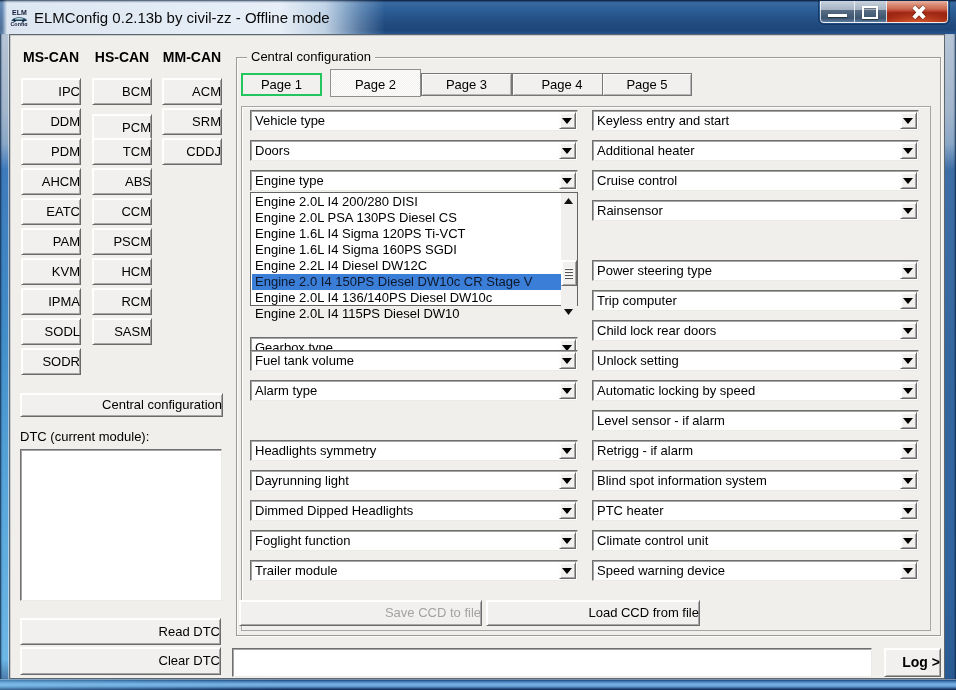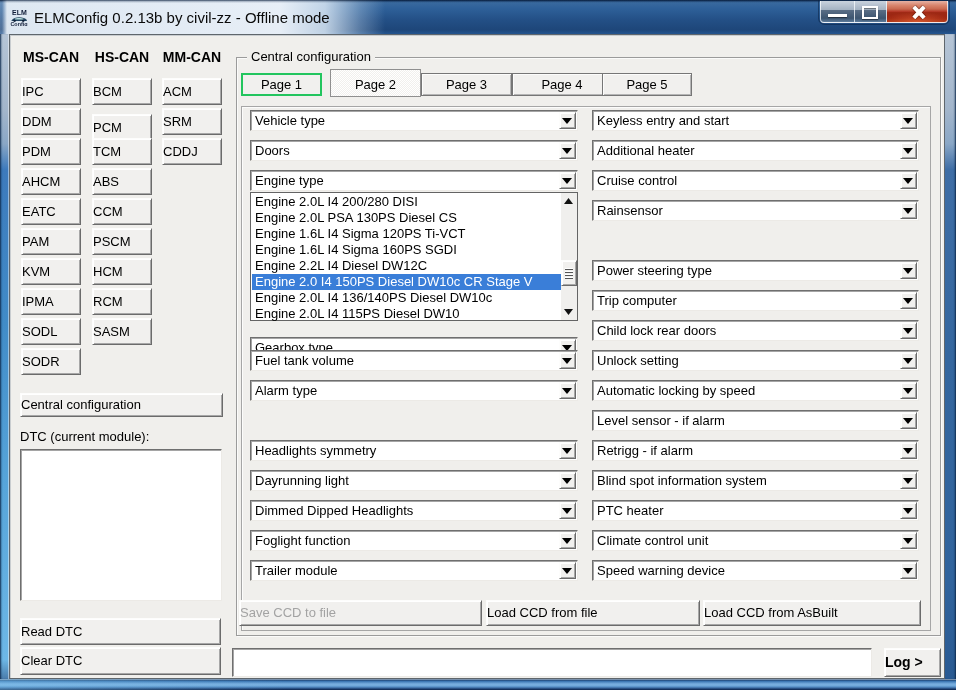--- a/index.html
+++ b/index.html
@@ -20,40 +20,40 @@
 #bmax{left:855px;width:32px;border-left:none;background:linear-gradient(180deg,#c9d2dd 0,#a4b2c2 42%,#596d85 44%,#3d5570 82%,#5e7d9d 100%)}
 #bcls{left:887px;width:61px;border-left:none;background:radial-gradient(ellipse 36px 10px at 50% 100%,rgba(255,120,70,.5) 0,rgba(255,100,50,0) 100%),linear-gradient(180deg,#e5b2a4 0,#d9866e 20%,#c96a50 38%,#b13122 52%,#9e2814 55%,#9c2410 82%,#a83414 100%);border-radius:0 0 4px 0}
 #gmin{left:828px;top:14px;width:19px;height:3px;background:#fff;box-shadow:0 1px 1px rgba(0,0,0,.45)}
 #gmax{left:862px;top:6px;width:16px;height:13px;border:2px solid #fff;box-shadow:0 1px 1px rgba(0,0,0,.4),inset 0 1px 1px rgba(0,0,0,.4)}
 #gcls{left:911px;top:5px}
 #capring{left:819px;top:-2px;width:130px;height:26px;border-radius:0 0 6px 6px;box-shadow:0 0 0 1px rgba(10,35,70,.55)}
 
 #ttl{left:34px;top:9px;font-size:15px;color:#0a0a0a;letter-spacing:0}
 #ico{left:10px;top:8px;width:18px;height:18px}
 
-.btn{background:#f1f0ee;border:1px solid;border-color:#fdfdfc #6b6b6b #6b6b6b #fdfdfc;box-shadow:inset 1px 1px 0 #fff,inset -1px -1px 0 #a7a7a7;text-align:left;color:#000}
+.btn{background:#f1f0ee;border:1px solid;border-color:#fdfdfc #6b6b6b #6b6b6b #fdfdfc;box-shadow:inset 1px 1px 0 #fff,inset -1px -1px 0 #a7a7a7;text-align:right;color:#000}
 .sunk{background:#fff;border:1px solid;border-color:#6f6f6f #eceae6 #eceae6 #6f6f6f;box-shadow:inset 1px 1px 0 #a5a5a5}
 .combo{background:#fff;border:1px solid;border-color:#6f6f6f #eceae6 #eceae6 #6f6f6f;box-shadow:inset 1px 1px 0 #a5a5a5;width:328px;height:21px}
 .combo span{position:absolute;left:4px;top:2px;font-size:13px;white-space:nowrap}
 .cbtn{position:absolute;right:1px;top:1px;width:17px;height:17px;background:#f1f0ee;border:1px solid;border-color:#fdfdfc #6b6b6b #6b6b6b #fdfdfc;box-shadow:inset 1px 1px 0 #fff,inset -1px -1px 0 #a7a7a7}
 .tri{position:absolute;left:2px;top:5px;width:10px;height:6px;background:#000;clip-path:polygon(0 0,100% 0,50% 100%)}
 .hdr{font-weight:bold;font-size:14px;width:62px;text-align:center}
 .mbtn{width:60px;height:27px;line-height:25px;font-size:13px}
 
 #cl .hdr{top:14px}
 .gb{border:1px solid #9b9b9b;box-shadow:1px 1px 0 #fbfbfa,inset 1px 1px 0 #fbfbfa}
 #gblbl{left:237px;top:14px;background:#f0efec;padding:0 4px;font-size:13px}
 .tab{height:23px;top:38px;background:#f1f0ee;border:1px solid #767676;box-shadow:inset 1px 1px 0 #fcfcfb,inset -1px -1px 0 #b5b5b5;text-align:center;line-height:21px;font-size:13px}
 #tab2{top:34px;height:28px;background:repeating-conic-gradient(#ffffff 0 25%,#f1f0ed 0 50%) 0 0/2px 2px;border:1px solid #8f8f8f;box-shadow:none;line-height:29px}
 .lrow{left:240px}
 .rrow{left:582px;width:327px}
 
-#elist{left:240px;top:157px;width:328px;height:129px;background:#fff;border:1px solid #646464;z-index:5}
+#elist{left:240px;top:157px;width:328px;height:114px;background:#fff;border:1px solid #646464;z-index:5}
 #elist .it{position:absolute;left:1px;width:309px;height:16px;line-height:16px;padding-left:3px;font-size:13px;white-space:nowrap;overflow:hidden}
-#elist .sel{background:#3a7ed8;color:#ffffff}
+#elist .sel{background:#3a7ed8;color:#0f172a}
 #sb{position:absolute;right:0;top:0;width:16px;height:127px;background:#f0efed}
 #sbthumb{position:absolute;left:0;top:67px;width:16px;height:26px;background:#f1f0ee;border:1px solid;border-color:#fdfdfc #6b6b6b #6b6b6b #fdfdfc;box-shadow:inset 1px 1px 0 #fff,inset -1px -1px 0 #a7a7a7}
 .grip{position:absolute;left:3px;width:8px;height:1px;background:#555;box-shadow:0 -1px 0 #fff}
 .tU{position:absolute;left:3px;top:5px;width:9px;height:6px;background:#111;clip-path:polygon(50% 0,0 100%,100% 100%)}
 .tD{position:absolute;left:3px;bottom:5px;width:9px;height:6px;background:#111;clip-path:polygon(0 0,100% 0,50% 100%)}
 </style></head><body>
 <div id="w">
  <div id="tb" class="a">
    <svg id="ico" class="a" viewBox="0 0 18 18">
         <text x="9.5" y="7.5" font-size="7" font-weight="bold" text-anchor="middle" fill="#101c38" font-family="Liberation Sans" transform="scale(1,0.95)">ELM</text>
@@ -292,18 +292,17 @@
             <div class="grip" style="top:8px"></div>
             <div class="grip" style="top:11px"></div>
             <div class="grip" style="top:14px"></div>
             <div class="grip" style="top:17px"></div>
           </div>
    </div>
   </div>
 
   <div class="a btn" style="left:229px;top:565px;width:243px;height:26px;line-height:24px;color:#a3a3a3">Save CCD to file</div>
   <div class="a btn" style="left:476px;top:565px;width:214px;height:26px;line-height:24px">Load CCD from file</div>
-  <div class="a btn" style="left:693px;top:565px;width:218px;height:26px;line-height:24px">Load CCD from AsBuilt</div>
 
   <div class="a sunk" style="left:222px;top:613px;width:640px;height:29px"></div>
   <div class="a btn" style="left:874px;top:613px;width:57px;height:29px;line-height:27px;font-weight:bold;font-size:14px">Log &gt;</div>
  </div>
 </div>
 
 </body></html>

